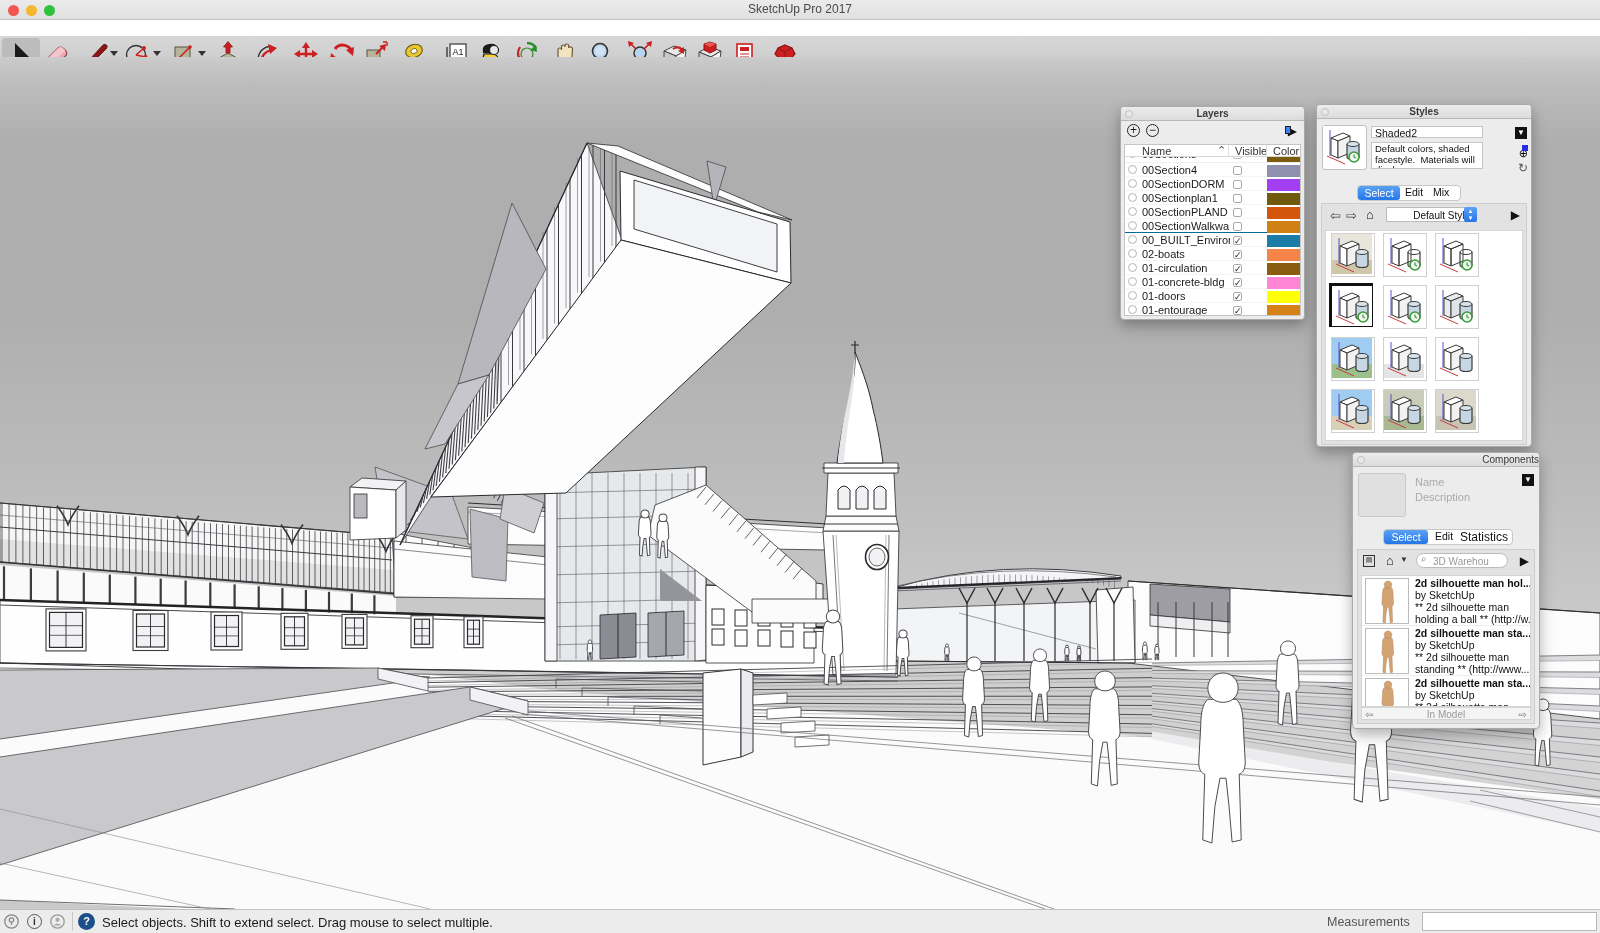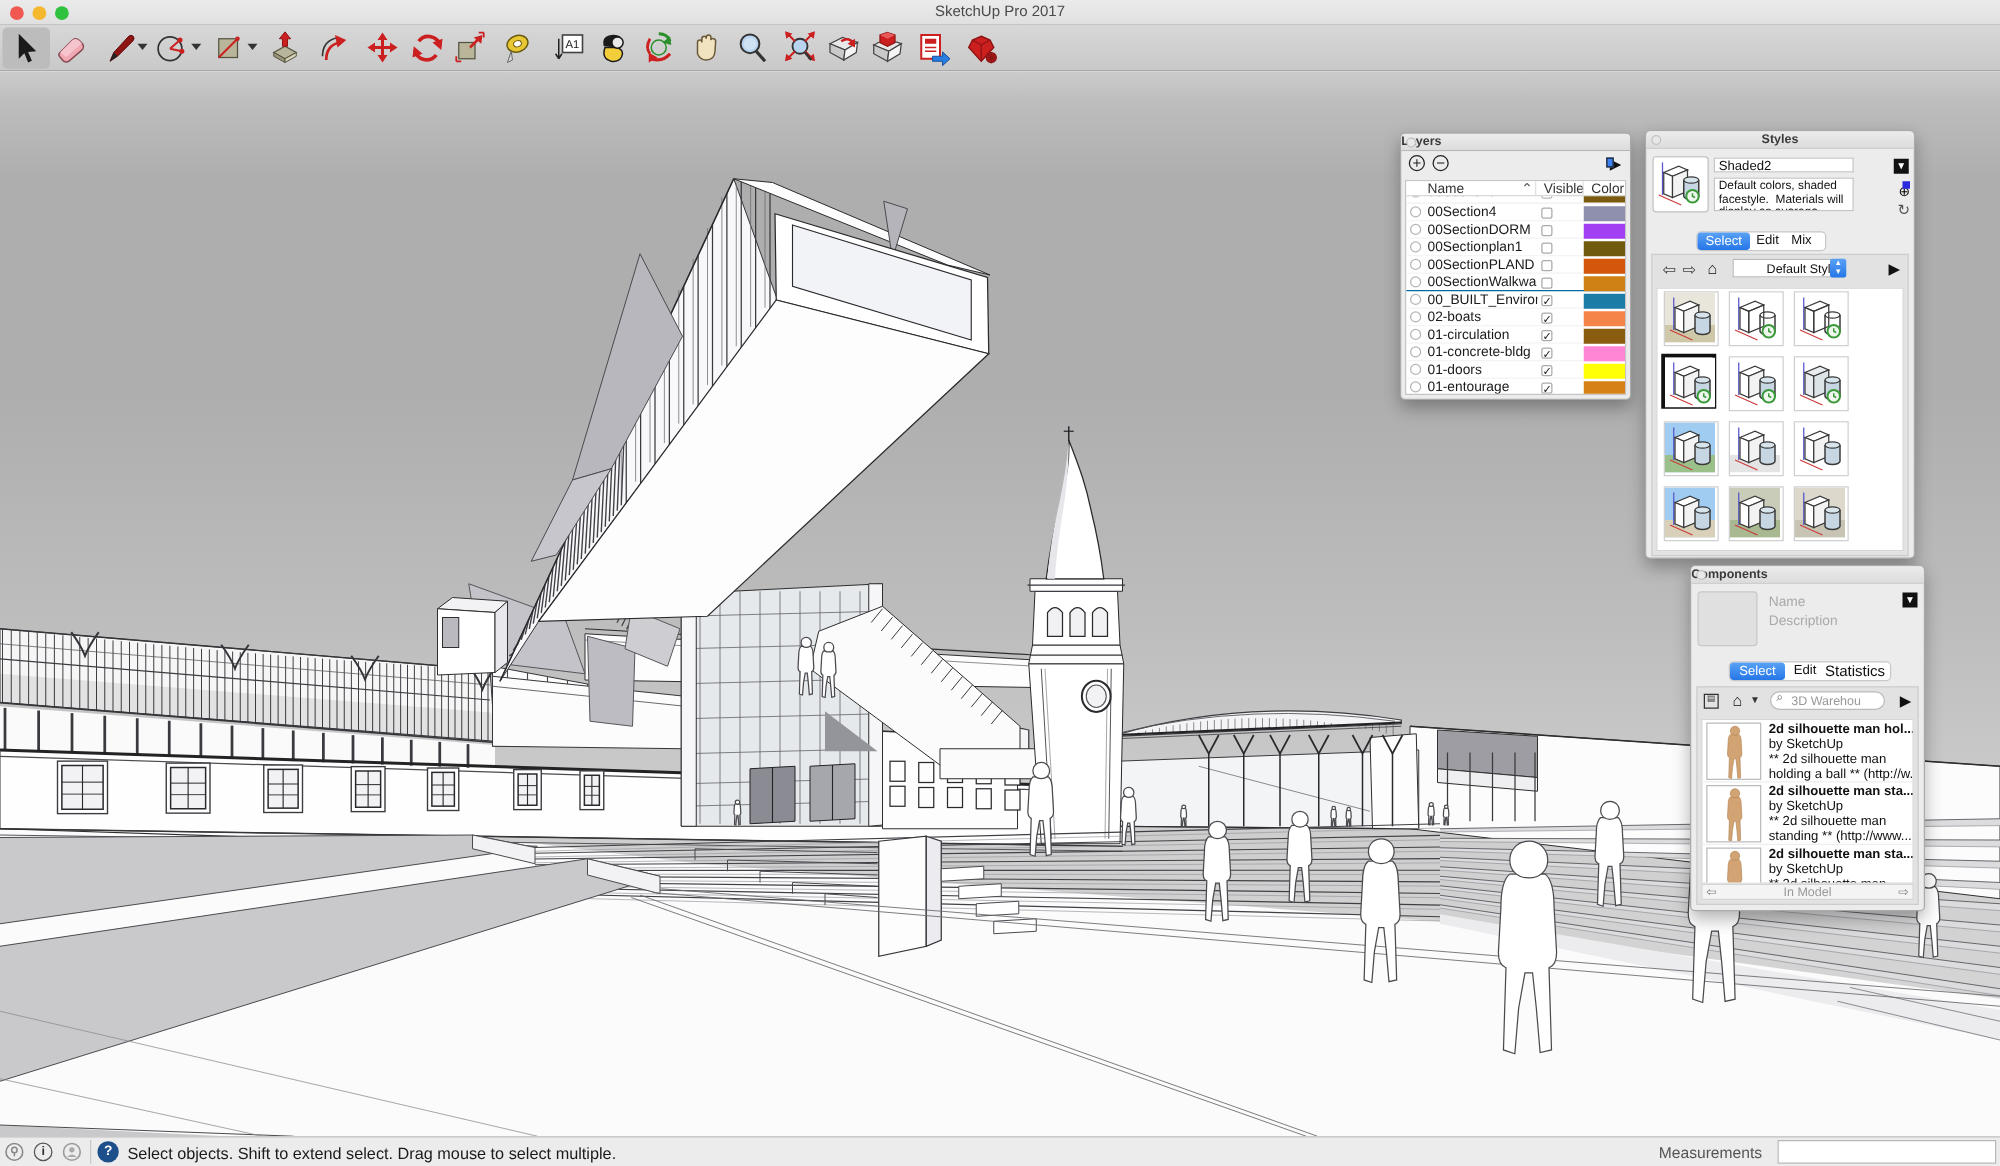--- a/index.html
+++ b/index.html
@@ -2,21 +2,21 @@
 <html><head><meta charset="utf-8"><style>
 *{margin:0;padding:0;box-sizing:border-box}
 body{width:1600px;height:933px;overflow:hidden;font-family:'Liberation Sans',sans-serif;background:#fff;position:relative}
 </style></head><body>
 <div style="position:absolute;left:0;top:0;width:1600px;height:20px;background:linear-gradient(#ebebeb,#e0e0e0);border-bottom:1px solid #c4c4c4">
 <div style="position:absolute;left:8px;top:5px;width:11px;height:11px;border-radius:50%;background:#f15852"></div>
 <div style="position:absolute;left:26px;top:5px;width:11px;height:11px;border-radius:50%;background:#f5b72e"></div>
 <div style="position:absolute;left:44px;top:5px;width:11px;height:11px;border-radius:50%;background:#2fc23e"></div>
 <div style="text-align:center;font-size:12px;color:#4a4a4a;line-height:19px">SketchUp Pro 2017</div>
 </div>
-<div style="position:absolute;left:0;top:20px;width:1600px;height:37px;background:linear-gradient(#d7d7d7,#c9c9c9);border-bottom:1px solid #a8a8a8">
+<div style="position:absolute;left:0;top:36px;width:1600px;height:37px;background:linear-gradient(#d7d7d7,#c9c9c9);border-bottom:1px solid #a8a8a8">
 <div style="position:absolute;left:2px;top:2px;width:38px;height:33px;background:#bcbcbc;border-radius:4px"></div>
 <svg style="position:absolute;left:5px;top:3px" width="30" height="32" viewBox="0 0 30 32">
       <path d="M10,4 L10,24 L14.5,19.5 L17.5,27 L20.5,25.5 L17.5,18.5 L24,18 Z" fill="#1a1a1a"></path>
     </svg>
 <svg style="position:absolute;left:42px;top:3px" width="30" height="32" viewBox="0 0 30 32">
       <path d="M6,19 L16,9 Q19,7 21.5,9.5 L24,12 Q26,15 23,17.5 L13,26 Q10,27.5 8,25 L5.5,22 Q4.5,20.5 6,19 Z" fill="#f0a8b2" stroke="#8a4a55" stroke-width="1.2"></path>
       <path d="M6,19 L16,9 Q19,7 21.5,9.5 L23.5,11.5 L11,22.5 Z" fill="#f6c4cc"></path>
     </svg>
 <svg style="position:absolute;left:81px;top:3px" width="30" height="32" viewBox="0 0 30 32">
       <path d="M7,26 L10,19 L22,6 Q24,4.5 25.5,6 Q27,7.5 25.5,9.5 L13,22 Z" fill="#8f1414" stroke="#5a0d0d" stroke-width="0.8"></path>
@@ -686,21 +686,21 @@
       <circle cx="7.5" cy="5.8" r="2.1" fill="#aaa"></circle>
       <path d="M3.5,11.5 Q7.5,7.5 11.5,11.5" fill="#aaa"></path>
     </svg>
 <div style="position:absolute;left:72px;top:2px;width:1px;height:19px;background:#c8c8c8"></div>
 <div style="position:absolute;left:78px;top:3px;width:17px;height:17px;border-radius:50%;background:#1d4f8a;color:#fff;font-size:11px;font-weight:700;text-align:center;line-height:17px">?</div>
 <div style="position:absolute;left:102px;top:5px;font-size:13px;color:#1a1a1a">Select objects. Shift to extend select. Drag mouse to select multiple.</div>
 <div style="position:absolute;left:1327px;top:5px;font-size:12.5px;color:#555">Measurements</div>
 <div style="position:absolute;left:1422px;top:2px;width:175px;height:19px;background:#fff;border:1px solid #b8b8b8"></div>
 </div>
 <div style="position:absolute;left:1120px;top:106px;width:185px;height:214px;background:#ececec;border:1px solid #aaa;border-radius:4px;box-shadow:0 6px 14px rgba(0,0,0,0.3);font-family:'Liberation Sans',sans-serif">
-<div style="height:14px;background:linear-gradient(#ececec,#dcdcdc);border-bottom:1px solid #b8b8b8;border-radius:4px 4px 0 0;position:relative;font-size:10px;font-weight:700;color:#3a3a3a;line-height:14px"><div style="position:absolute;left:4px;top:3px;width:8px;height:8px;border-radius:50%;border:1px solid #c0c0c0;background:#e8e8e8"></div>Layers</div>
+<div style="height:14px;background:linear-gradient(#ececec,#dcdcdc);border-bottom:1px solid #b8b8b8;border-radius:4px 4px 0 0;position:relative;text-align:center;font-size:10px;font-weight:700;color:#3a3a3a;line-height:14px"><div style="position:absolute;left:4px;top:3px;width:8px;height:8px;border-radius:50%;border:1px solid #c0c0c0;background:#e8e8e8"></div>Layers</div>
 <div style="position:relative;height:22px">
 <div style="position:absolute;left:6px;top:3px;width:13px;height:13px;border:1.5px solid #222;border-radius:50%;color:#222;font-size:12px;line-height:11px;text-align:center">+</div>
 <div style="position:absolute;left:25px;top:3px;width:13px;height:13px;border:1.5px solid #222;border-radius:50%;color:#222;font-size:12px;line-height:10px;text-align:center">−</div>
 <div style="position:absolute;right:7px;top:3px;color:#111;font-size:12px">▶</div>
 <div style="position:absolute;right:13px;top:5px;width:6px;height:8px;background:#3b82f7;border:1px solid #222"></div>
 </div>
 <div style="position:absolute;left:3px;top:37px;right:3px;bottom:3px;background:#fff;border:1px solid #c5c5c5;overflow:hidden">
 <div style="height:12px;border-bottom:1px solid #d8d8d8;position:relative;font-size:11px;color:#333;background:#fff">
 <span style="position:absolute;left:17px;top:0">Name</span>
         <span style="position:absolute;left:92px;top:-1px;color:#555">⌃</span>
@@ -949,21 +949,21 @@
             <polygon points="8,12 20,7 27,10 15,15" fill="#ffffff" stroke="#3a3a3a" stroke-width="1"></polygon>
             <polygon points="8,12 15,15 15,32 8,29" fill="#ffffff" stroke="#3a3a3a" stroke-width="1"></polygon>
             <polygon points="15,15 27,10 27,27 15,32" fill="#f2f2f2" stroke="#3a3a3a" stroke-width="1"></polygon>
             <path d="M24,18 L24,31 A6,2.5 0 0 0 36,31 L36,18" fill="#c6d6e2" stroke="#3a3a3a" stroke-width="1.2"></path>
             <ellipse cx="30" cy="18" rx="6" ry="2.5" fill="#d8e4ec" stroke="#3a3a3a" stroke-width="1"></ellipse>
           </svg></div>
       </div>
 </div>
   </div>
 <div style="position:absolute;left:1352px;top:452px;width:188px;height:277px;background:#ececec;border:1px solid #aaa;border-radius:4px;box-shadow:0 6px 14px rgba(0,0,0,0.3);font-family:'Liberation Sans',sans-serif">
-<div style="height:14px;background:linear-gradient(#ececec,#dcdcdc);border-bottom:1px solid #b8b8b8;border-radius:4px 4px 0 0;position:relative;text-align:left;font-size:10px;font-weight:700;color:#3a3a3a;line-height:14px"><div style="position:absolute;left:4px;top:3px;width:8px;height:8px;border-radius:50%;border:1px solid #c0c0c0;background:#e8e8e8"></div>Components</div>
+<div style="height:14px;background:linear-gradient(#ececec,#dcdcdc);border-bottom:1px solid #b8b8b8;border-radius:4px 4px 0 0;position:relative;text-align:right;font-size:10px;font-weight:400;color:#3a3a3a;line-height:14px"><div style="position:absolute;left:4px;top:3px;width:8px;height:8px;border-radius:50%;border:1px solid #c0c0c0;background:#e8e8e8"></div>Components</div>
 <div style="position:absolute;left:5px;top:20px;width:48px;height:44px;background:#e0e0e0;border:1px solid #c8c8c8;border-radius:3px"></div>
 <div style="position:absolute;left:62px;top:23px;font-size:11px;color:#aaa">Name</div>
 <div style="position:absolute;left:62px;top:38px;font-size:11px;color:#aaa">Description</div>
 <div style="position:absolute;right:5px;top:21px;width:12px;height:12px;background:#111"></div>
     <div style="position:absolute;right:7px;top:23px;color:#fff;font-size:8px;line-height:8px">▼</div>
 <div style="position:absolute;left:30px;top:76px;width:130px;height:16px;background:#fff;border:1px solid #c8c8c8;border-radius:4px"></div>
 <div style="position:absolute;left:31px;top:77px;width:44px;height:14px;background:linear-gradient(#5aa2f5,#2576e8);border-radius:3px;color:#fff;font-size:10.5px;text-align:center;line-height:14px">Select</div>
 <div style="position:absolute;left:82px;top:77px;font-size:10.5px;color:#111">Edit</div>
 <div style="position:absolute;left:107px;top:77px;font-size:12px;color:#111">Statistics</div>
 <div style="position:absolute;left:4px;top:96px;right:4px;bottom:4px;background:#e2e2e2;border:1px solid #cdcdcd">

